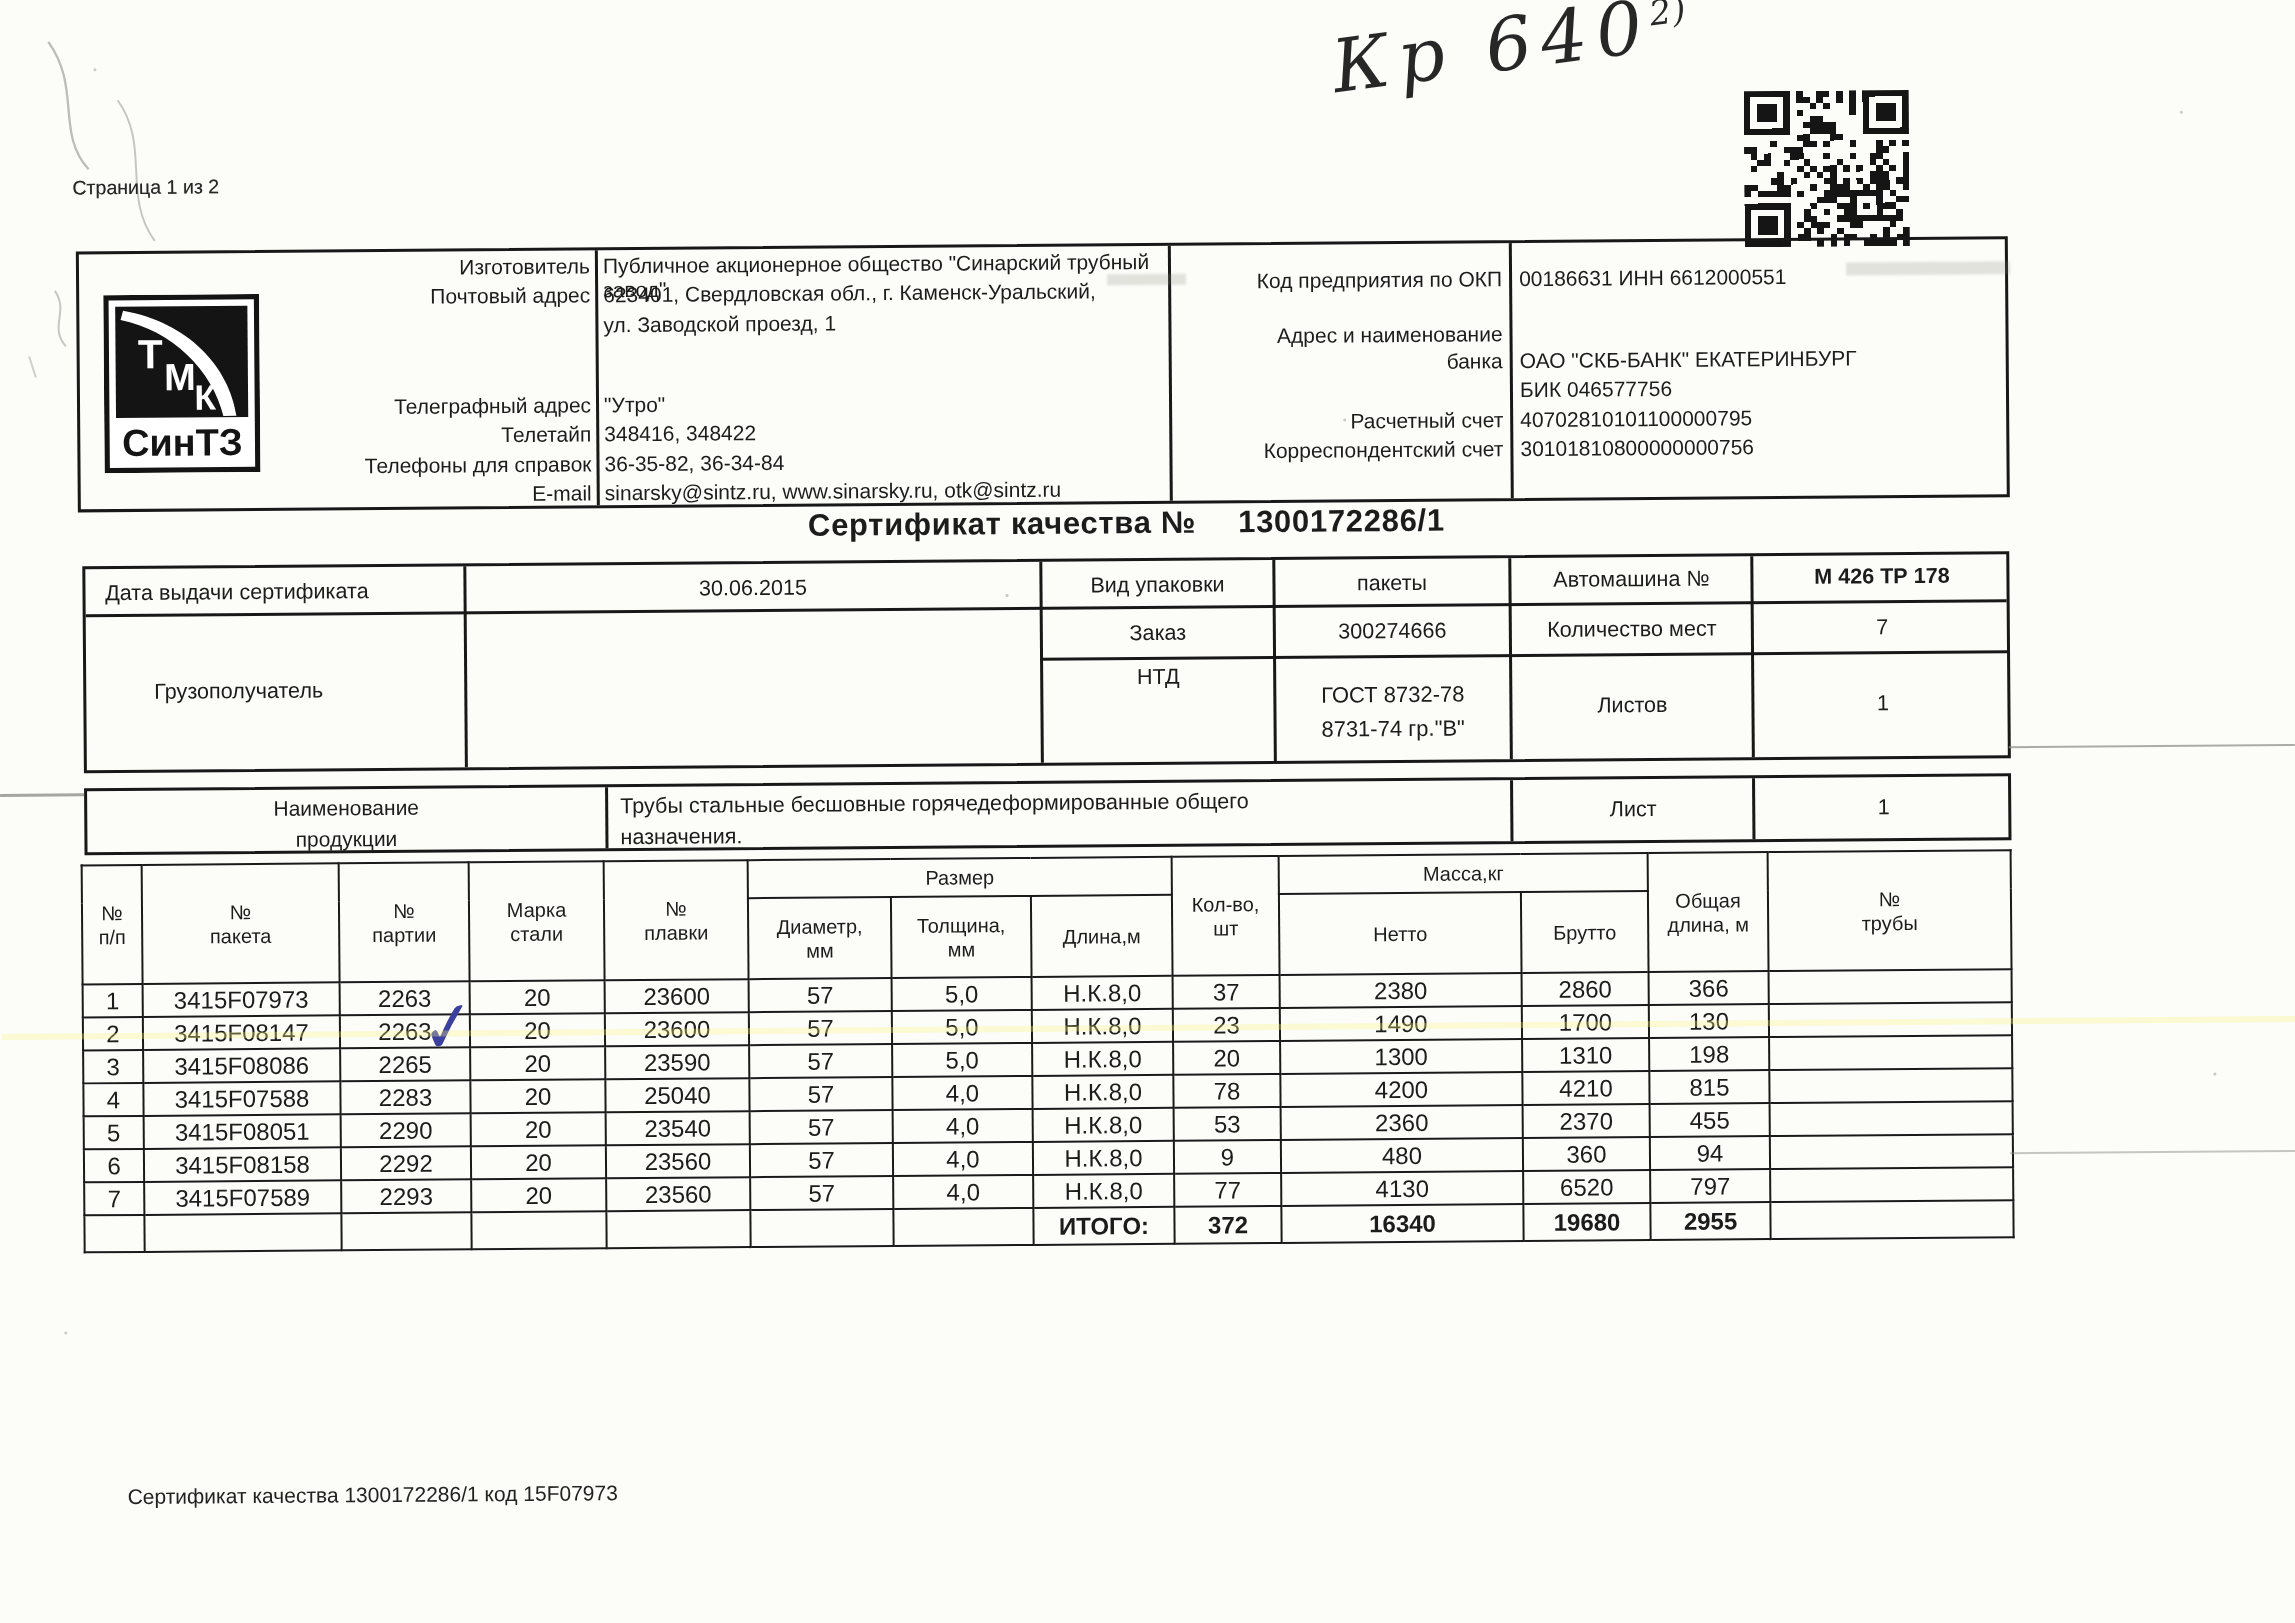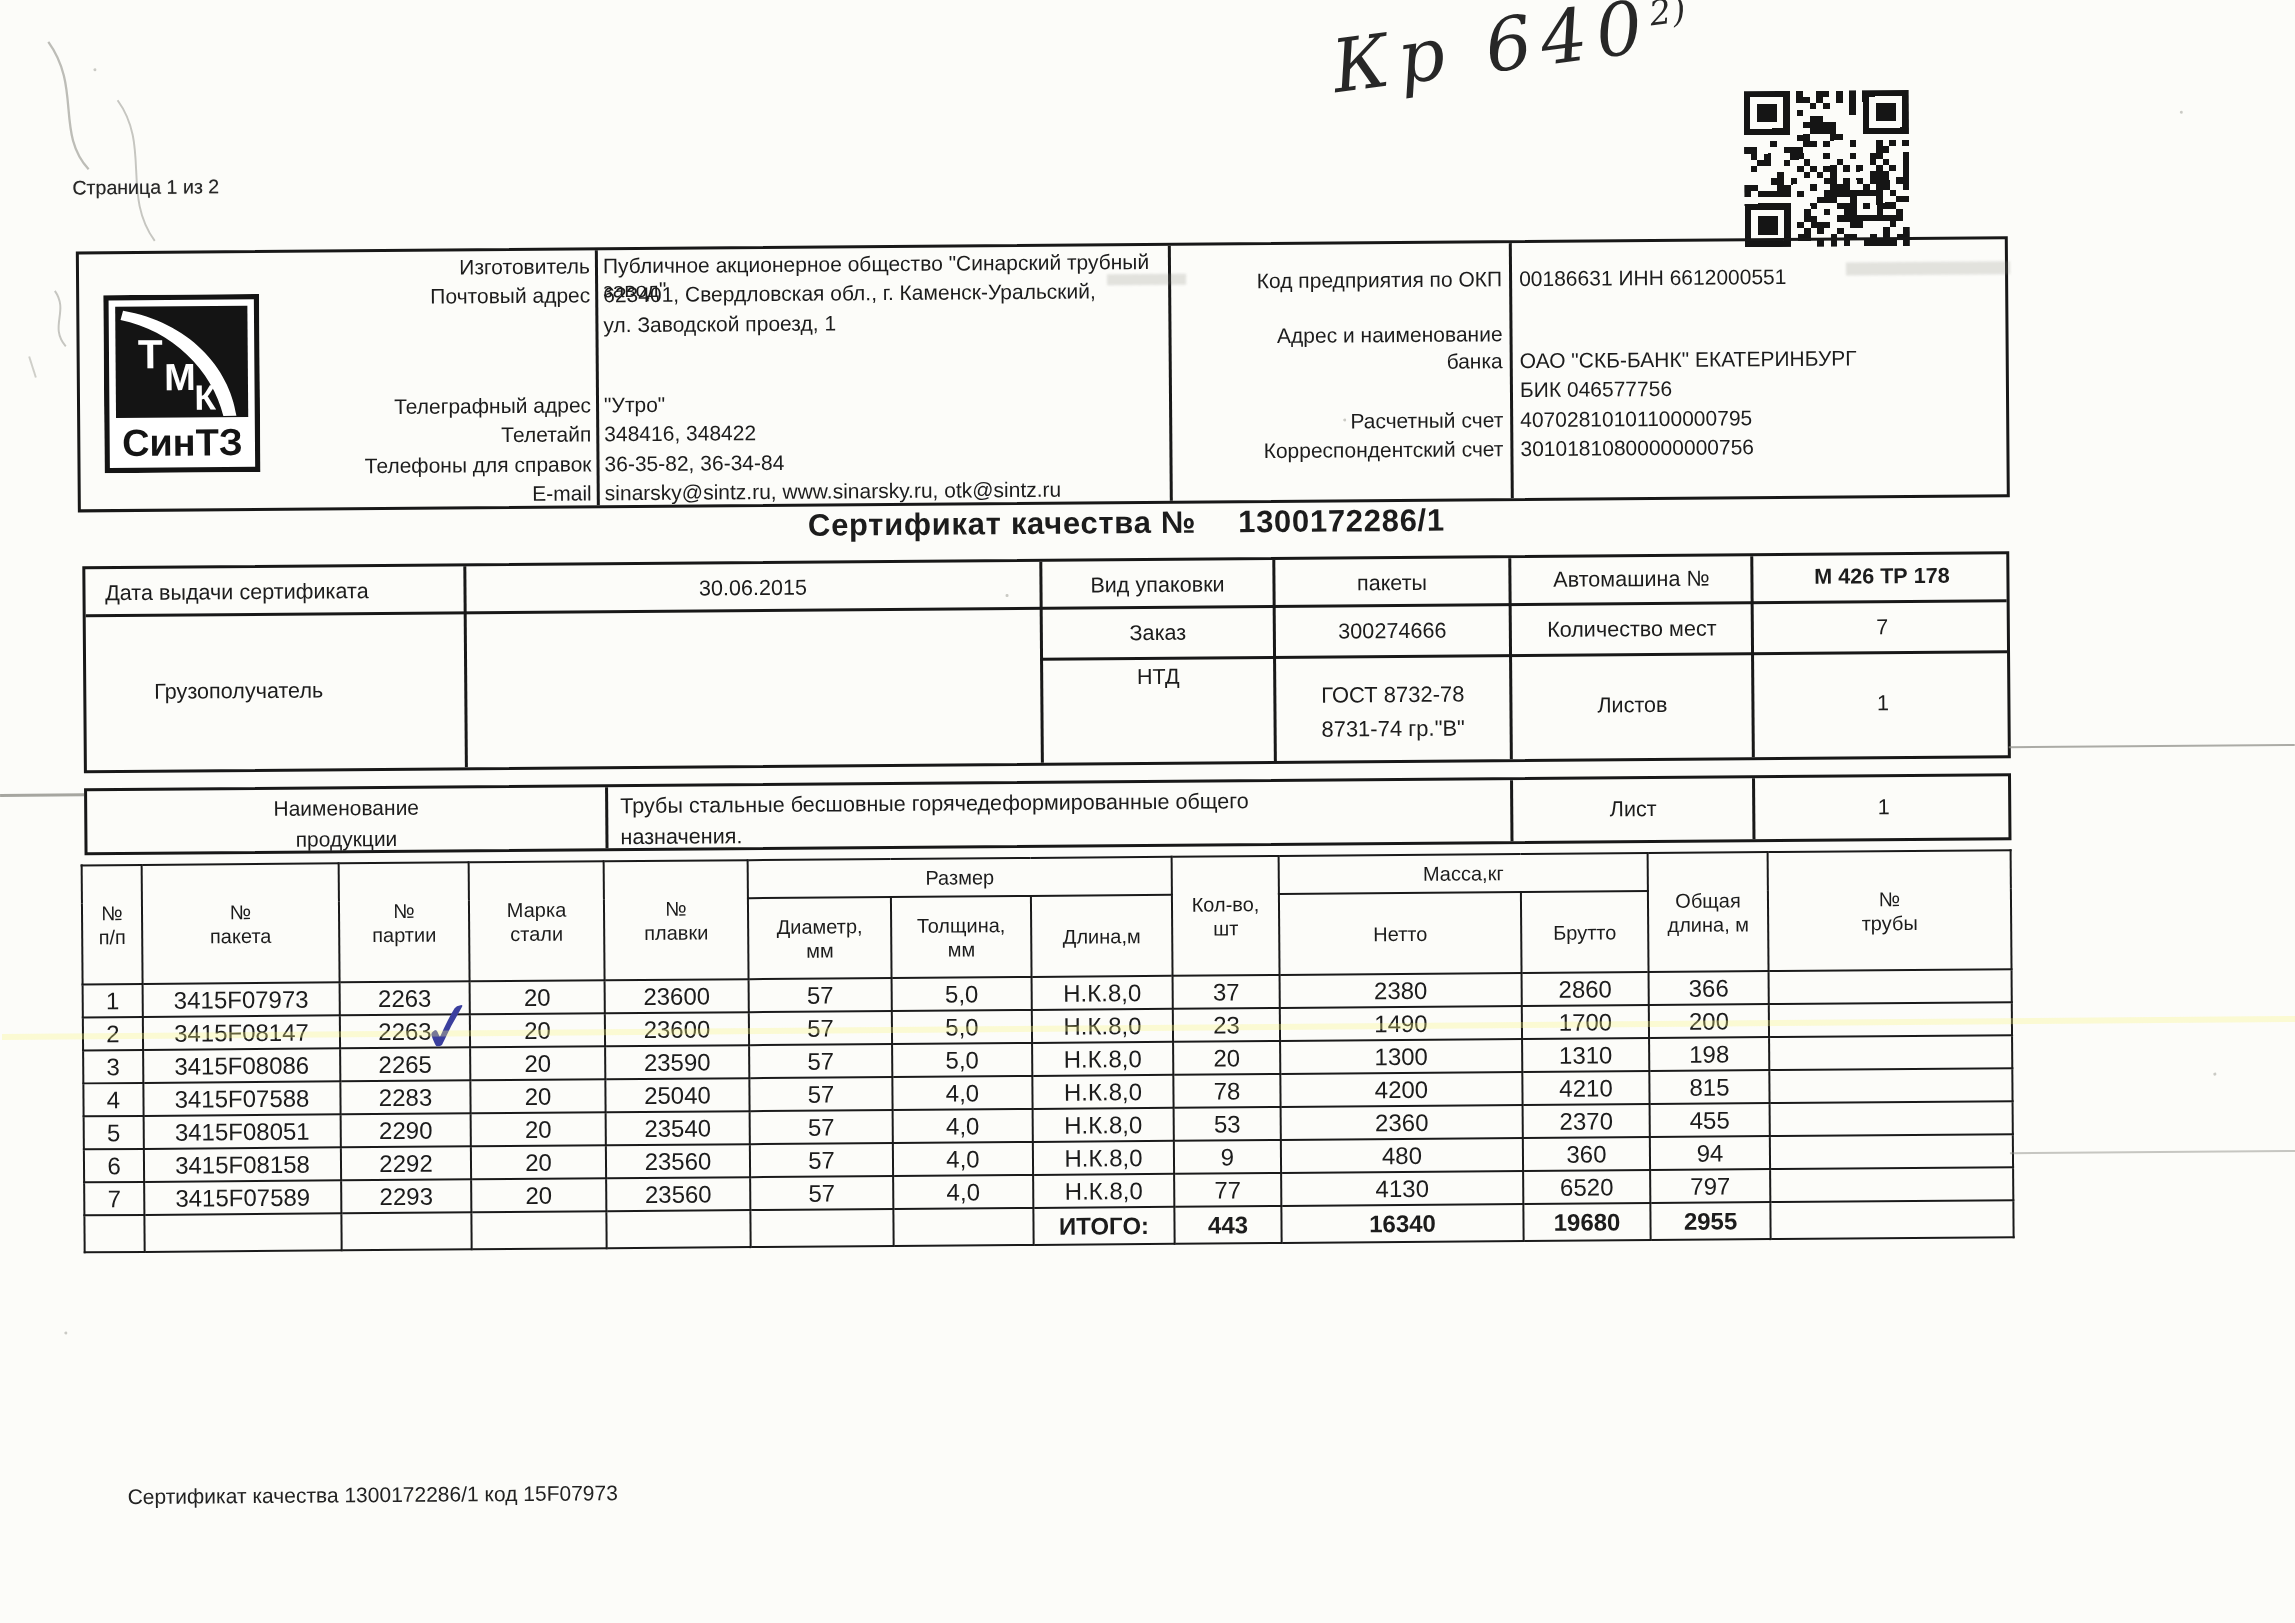--- a/index.html
+++ b/index.html
@@ -435,21 +435,21 @@
               <td>3415F08147</td>
               <td>2263</td>
               <td>20</td>
               <td>23600</td>
               <td>57</td>
               <td>5,0</td>
               <td>Н.К.8,0</td>
               <td>23</td>
               <td>1490</td>
               <td>1700</td>
-              <td>200</td>
+              <td>130</td>
               <td></td>
             </tr>
             <tr>
               <td>3</td>
               <td>3415F08086</td>
               <td>2265</td>
               <td>20</td>
               <td>23590</td>
               <td>57</td>
               <td>5,0</td>
@@ -524,21 +524,21 @@
         <tbody>
           <tr class="total">
             <td></td>
             <td></td>
             <td></td>
             <td></td>
             <td></td>
             <td></td>
             <td></td>
             <td>ИТОГО:</td>
-            <td>443</td>
+            <td>372</td>
             <td>16340</td>
             <td>19680</td>
             <td>2955</td>
             <td></td>
           </tr>
         </tbody>
       </table>
     </div>
 
     <div class="check">✓</div>

